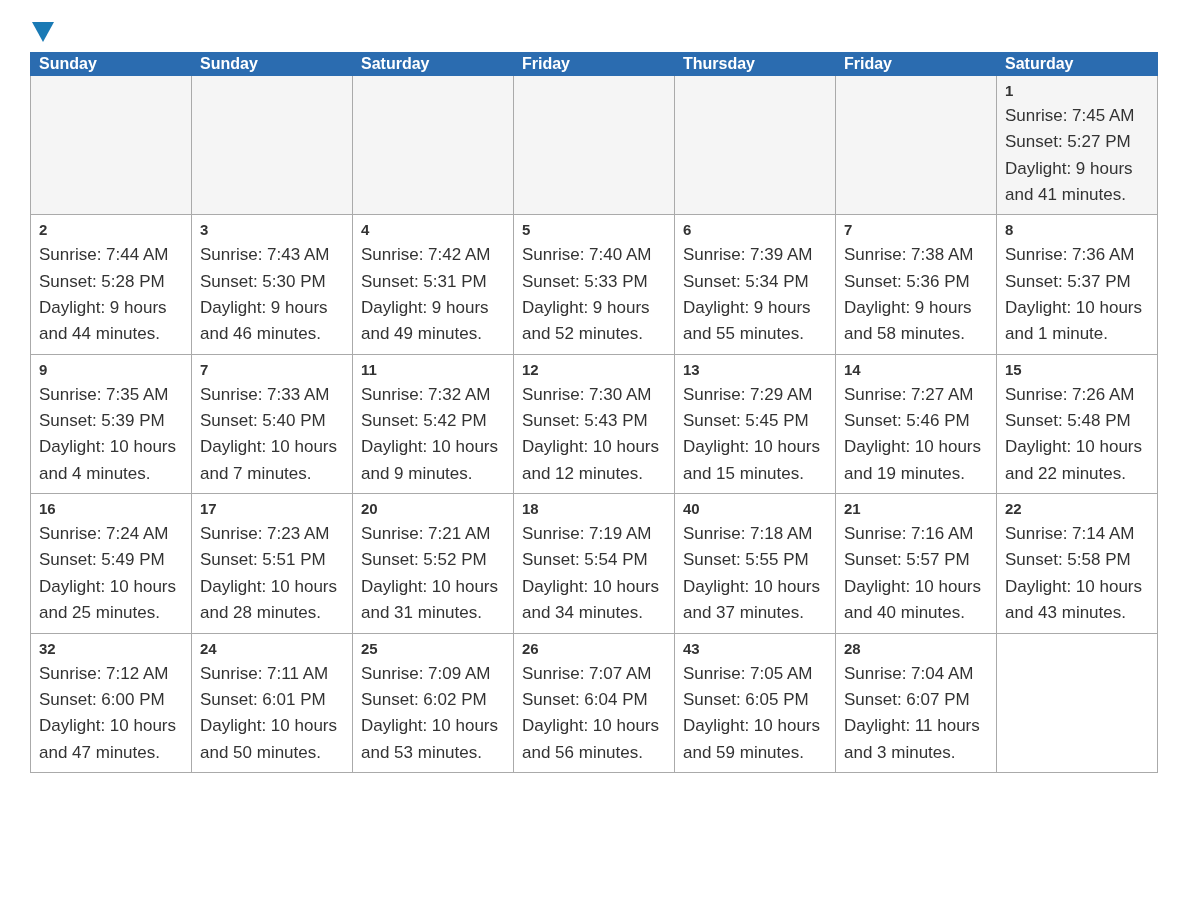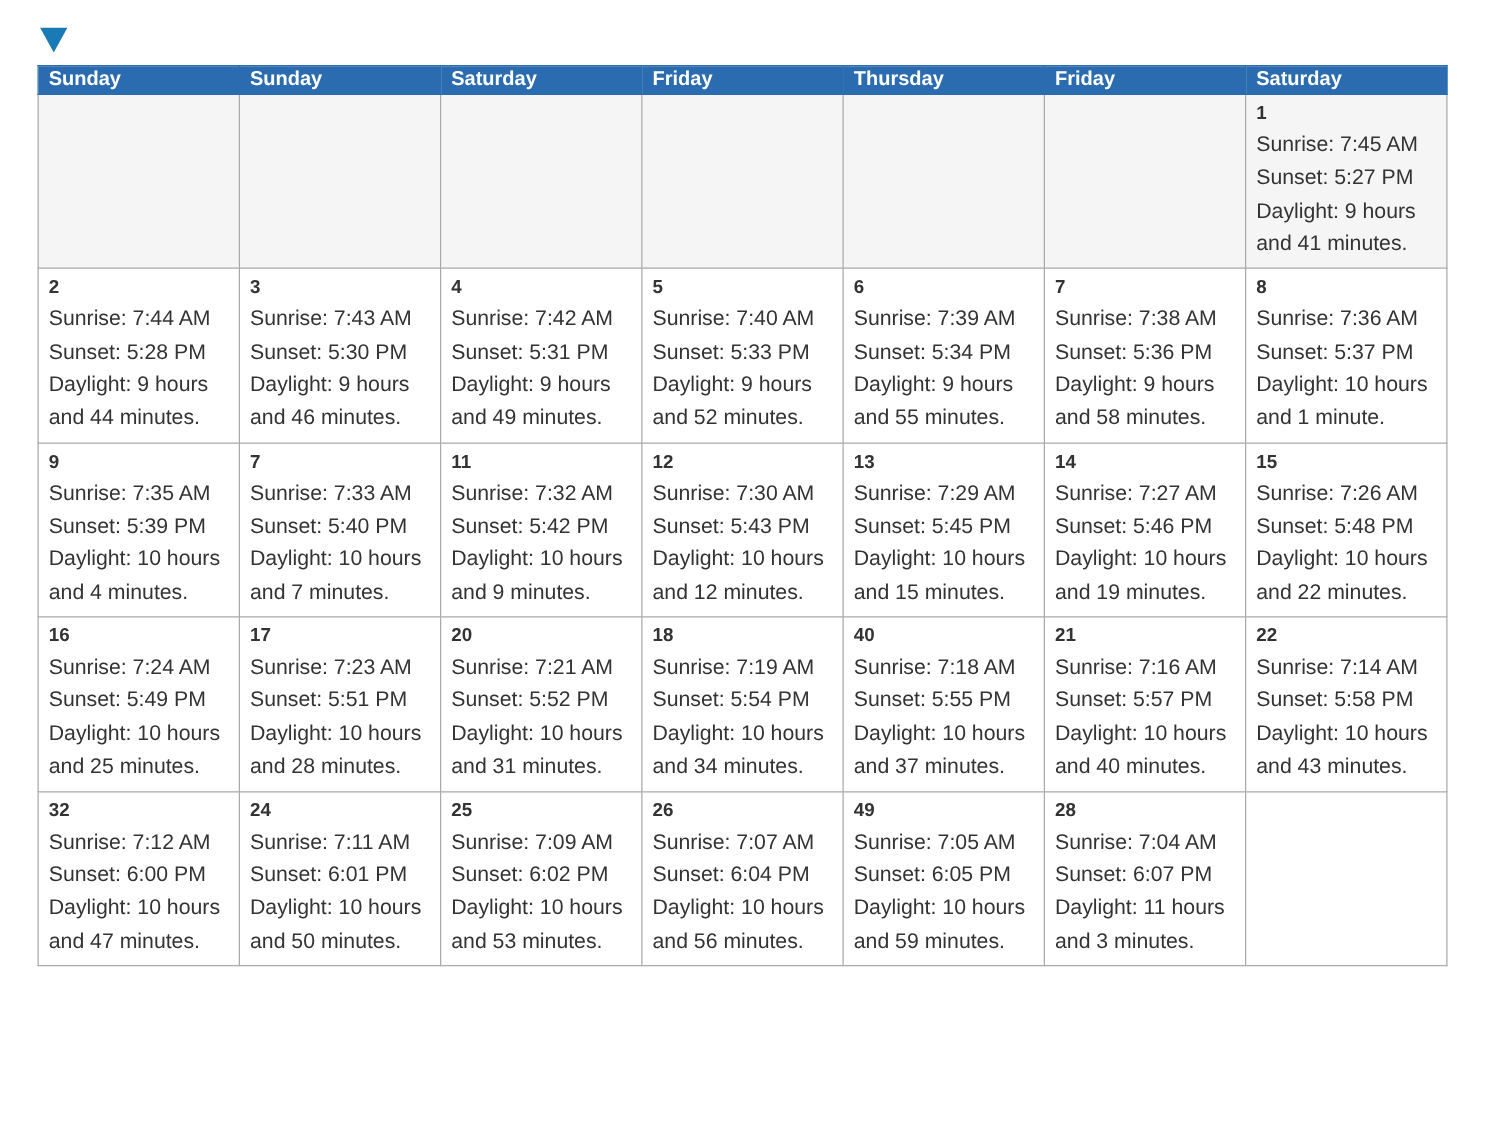--- a/index.html
+++ b/index.html
@@ -239,21 +239,21 @@
         </td>
         <td>
           <span class="day-number">25</span>
           <div class="day-info">Sunrise: 7:09 AM<br>Sunset: 6:02 PM<br>Daylight: 10 hours and 53 minutes.</div>
         </td>
         <td>
           <span class="day-number">26</span>
           <div class="day-info">Sunrise: 7:07 AM<br>Sunset: 6:04 PM<br>Daylight: 10 hours and 56 minutes.</div>
         </td>
         <td>
-          <span class="day-number">49</span>
+          <span class="day-number">43</span>
           <div class="day-info">Sunrise: 7:05 AM<br>Sunset: 6:05 PM<br>Daylight: 10 hours and 59 minutes.</div>
         </td>
         <td>
           <span class="day-number">28</span>
           <div class="day-info">Sunrise: 7:04 AM<br>Sunset: 6:07 PM<br>Daylight: 11 hours and 3 minutes.</div>
         </td>
         <td class="empty-cell"></td>
       </tr>
     </tbody>
 </table>

